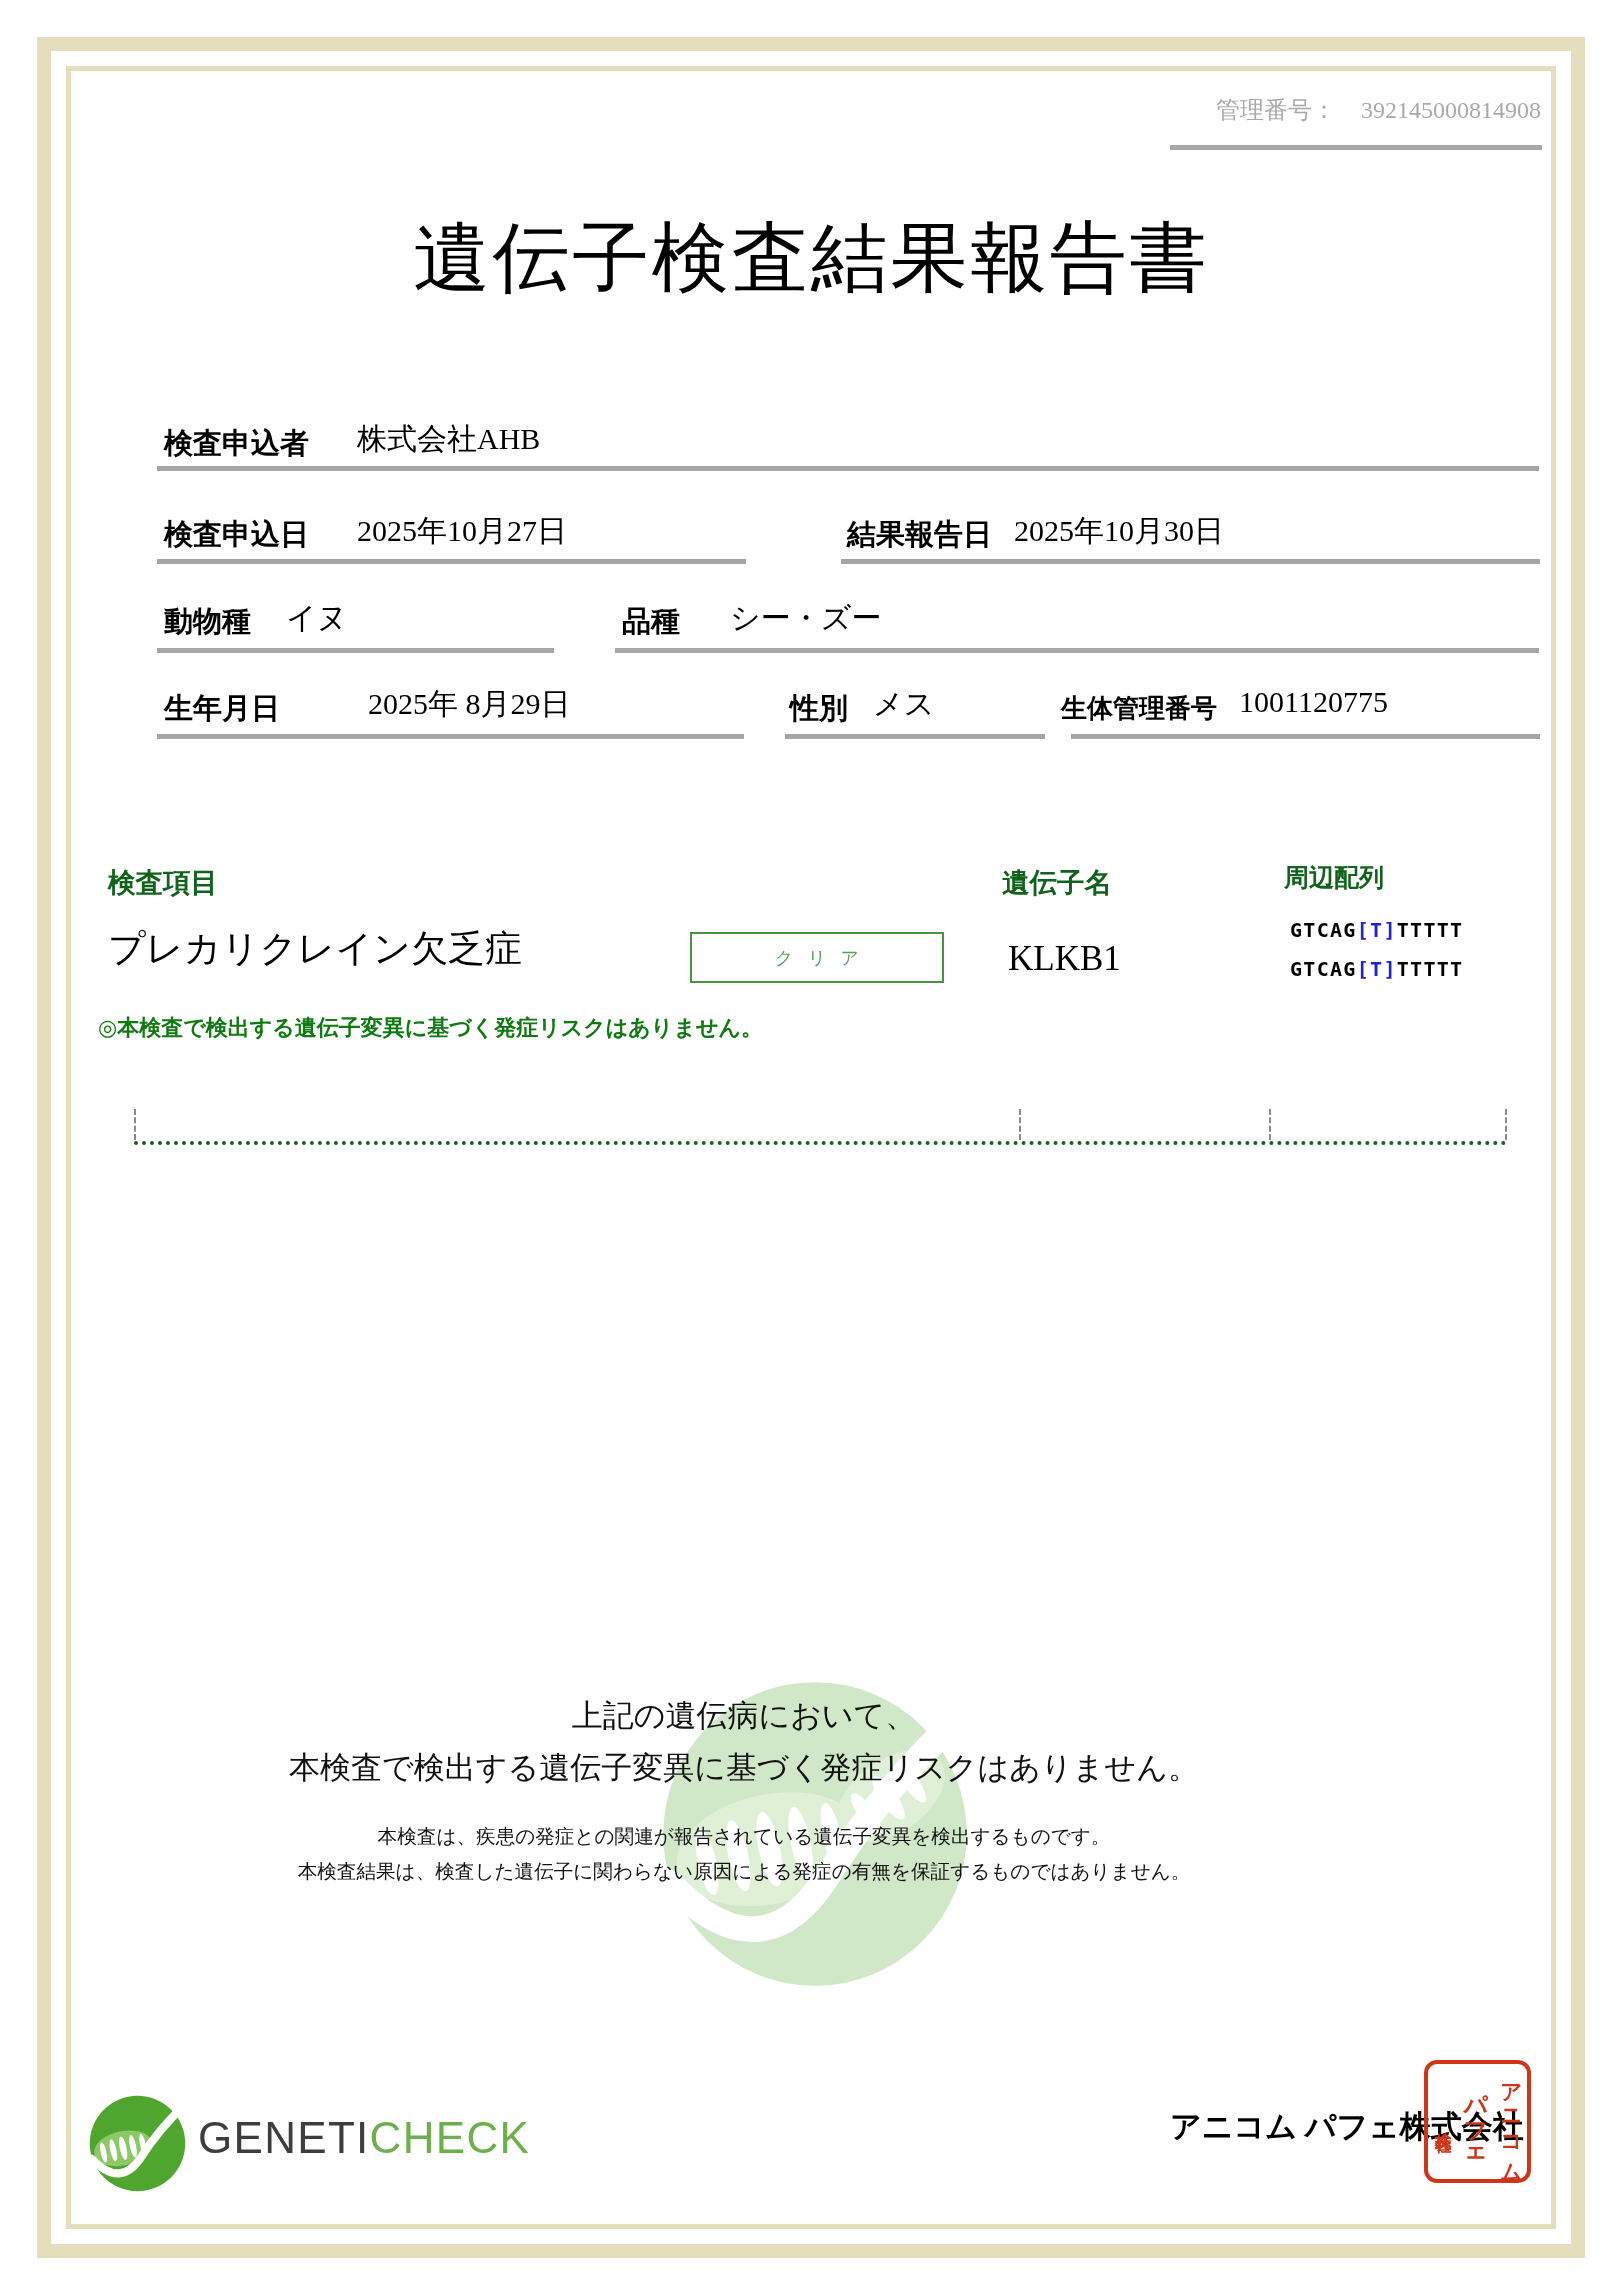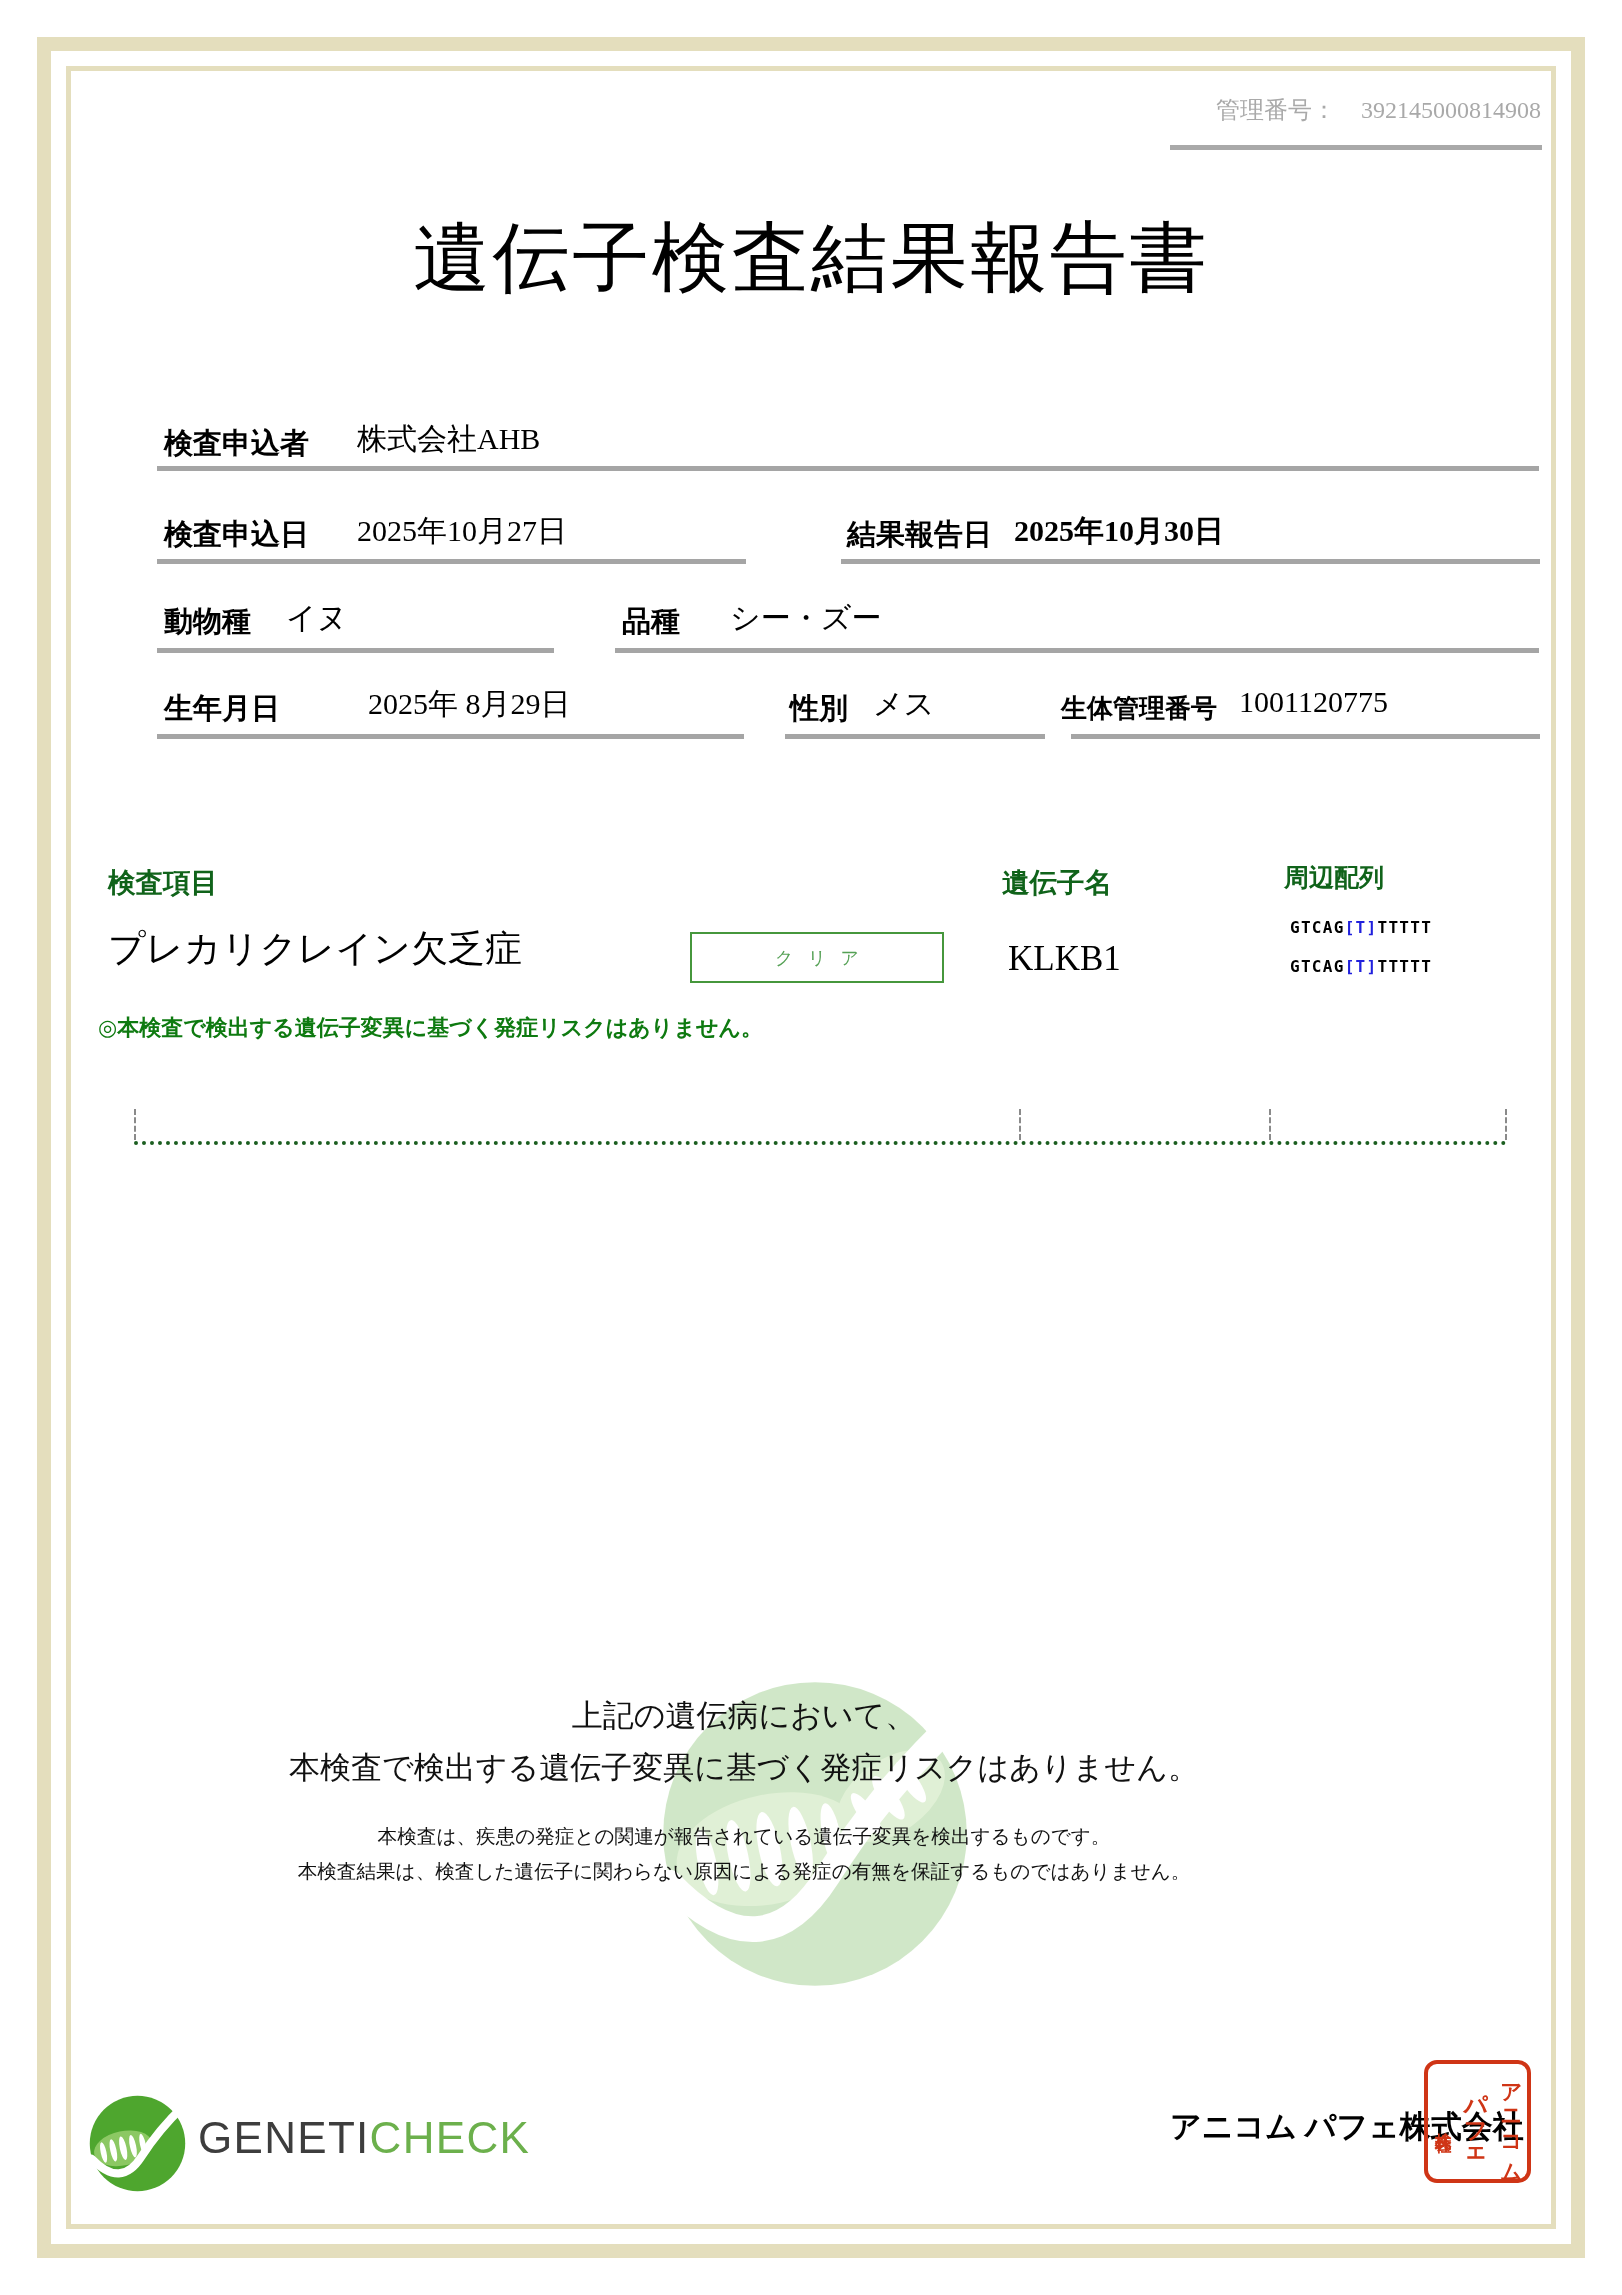--- a/index.html
+++ b/index.html
@@ -18,21 +18,21 @@
   
   .lbl{font-weight:bold;font-size:29px;line-height:1;white-space:nowrap;}
   .val{font-size:30px;line-height:1;white-space:nowrap;}
   
   .glabel{color:#10631a;font-weight:bold;font-size:27.5px;line-height:1;white-space:nowrap;}
   .disease{font-size:37px;line-height:1;white-space:nowrap;}
   .gene{font-size:35px;line-height:1;}
   .badge{left:690px;top:932px;width:250px;height:47px;border:2.6px solid #46973c;
          display:flex;align-items:center;justify-content:center;color:#55a155;
          font-size:18px;letter-spacing:14.4px;text-indent:14.4px;line-height:1;}
-  .seq{font-family:"DejaVu Sans Mono","Liberation Mono",monospace;font-size:16px;font-weight:bold;
+  .seq{font-family:"DejaVu Sans Mono","Liberation Mono",monospace;font-size:20px;font-weight:bold;
        letter-spacing:1.3px;line-height:1;white-space:nowrap;}
   .seq .var{color:#2020dd;}
   
   .desc{left:98px;top:1011px;width:1443px;font-size:22px;font-weight:600;line-height:1.55;}
   .desc p{margin:0;}
   .desc .note{color:#0e7a10;font-weight:bold;}
   
   .dtable{left:134px;top:1108px;width:1373px;height:33px;border-bottom:4.6px dotted #1b5e20;}
   .dtable .v{position:absolute;top:1.3px;bottom:1.3px;width:0;border-left:2px dashed #8a8a8a;}
   
@@ -73,21 +73,21 @@
   <div class="abs title">遺伝子検査結果報告書</div>
 
   <div class="abs lbl" style="left:164px;top:429px;">検査申込者</div>
   <div class="abs val" style="left:357px;top:424px;">株式会社AHB</div>
   <div class="uline" style="left:157px;top:466px;width:1382px;"></div>
 
   <div class="abs lbl" style="left:164px;top:520px;">検査申込日</div>
   <div class="abs val" style="left:357px;top:516px;">2025年10月27日</div>
   <div class="uline" style="left:157px;top:559px;width:589px;"></div>
   <div class="abs lbl" style="left:847px;top:520px;text-align:center;">結果報告日</div>
-  <div class="abs val" style="left:1014px;top:516px;font-weight:bold;">2025年10月30日</div>
+  <div class="abs val" style="left:1014px;top:516px;">2025年10月30日</div>
   <div class="uline" style="left:841px;top:559px;width:699px;"></div>
 
   <div class="abs lbl" style="left:164px;top:607px;">動物種</div>
   <div class="abs val" style="left:286px;top:603px;">イヌ</div>
   <div class="uline" style="left:157px;top:648px;width:397px;"></div>
   <div class="abs lbl" style="left:622px;top:607px;">品種</div>
   <div class="abs val" style="left:730px;top:603px;">シー・ズー</div>
   <div class="uline" style="left:615px;top:648px;width:924px;"></div>
 
   <div class="abs lbl" style="left:164px;top:694px;">生年月日</div>

